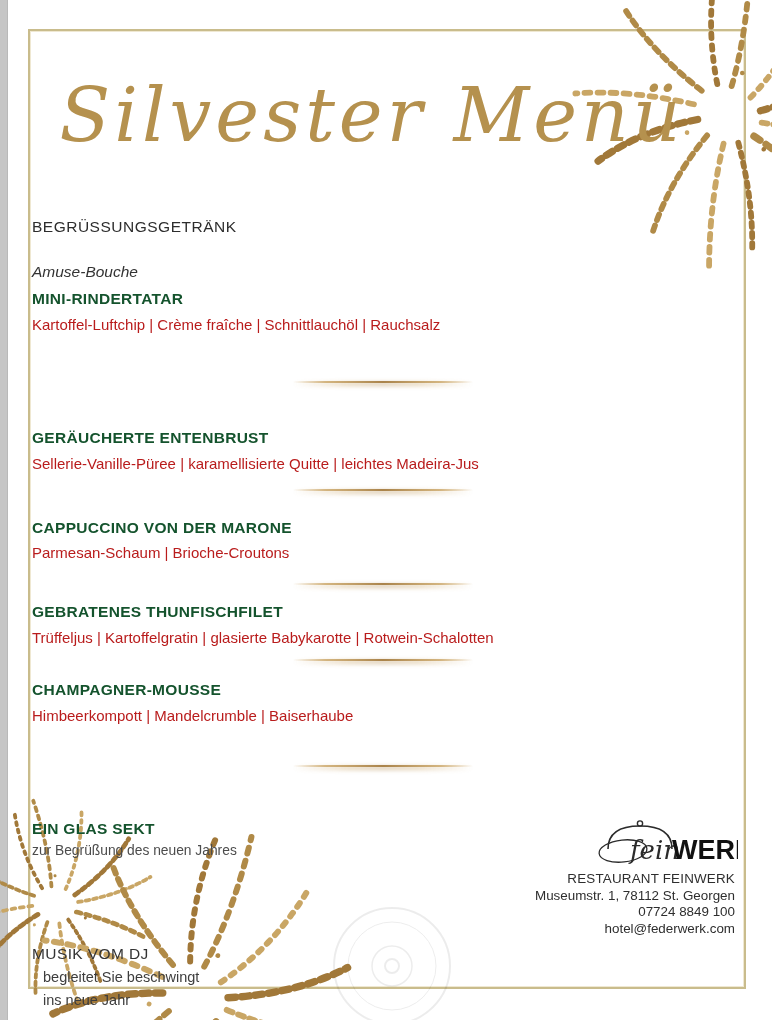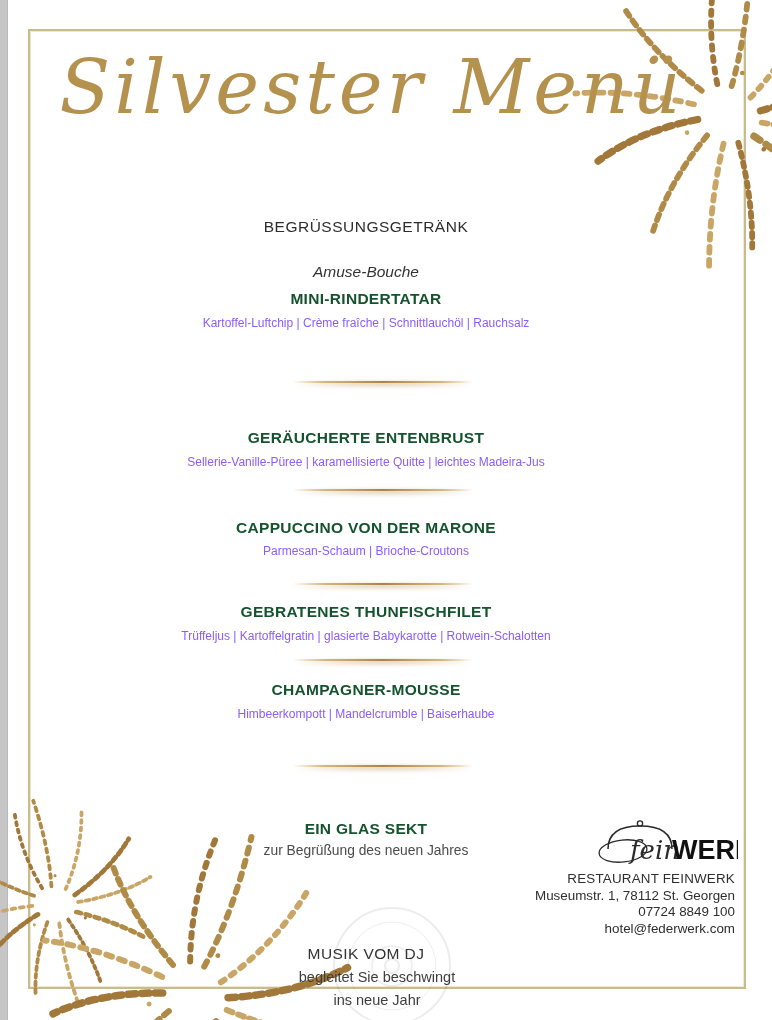--- a/index.html
+++ b/index.html
@@ -5,29 +5,29 @@
   html,body{margin:0;padding:0;}
   body{
     width:772px;height:1020px;position:relative;background:#ffffff;
     font-family:"Liberation Sans",sans-serif;overflow:hidden;color:#3a3a3a;
   }
   .viewer-strip{position:absolute;left:0;top:0;width:7px;height:1020px;background:#c6c6c6;border-right:1px solid #b9b9b9;z-index:1;}
   .frame{position:absolute;left:28px;top:29px;width:714px;height:956px;border:2px solid #c9bc8c;box-shadow:inset 0 0 0 1px #efe8d2;z-index:2;}
   .deco{position:absolute;inset:0;width:772px;height:1020px;z-index:3;pointer-events:none;}
   .textlayer{position:absolute;inset:0;z-index:4;}
   .menu-title{
-    position:absolute;top:32px;left:0;width:744px;text-align:center;
+    position:absolute;top:60px;left:0;width:744px;text-align:center;
     font-family:"DejaVu Serif",serif;font-style:italic;font-weight:400;
     font-size:74px;color:#b5914e;letter-spacing:4px;line-height:1.5;
   }
-  .cline{position:absolute;left:16px;width:700px;text-align:center;white-space:nowrap;}
+  .cline{position:absolute;left:32px;width:700px;white-space:nowrap;}
   .caps-header{font-size:15.5px;letter-spacing:.5px;color:#2d2d2d;}
   .subtitle-italic{font-style:italic;font-size:15.5px;color:#333;}
   .course-name{font-weight:bold;font-size:15.5px;color:#14532d;letter-spacing:.3px;}
-  .course-desc{font-size:12px;color:#8b5cf6;}
+  .course-desc{font-size:15px;color:#b91c1c;}
   .small-note{font-size:13.8px;color:#4c4c4c;}
   .music-name{font-size:15.5px;color:#333;letter-spacing:.4px;}
   .music-line{font-size:14.5px;color:#3d3d3d;padding-left:11px;}
   .divider{
     position:absolute;left:293px;width:180px;height:2px;border-radius:2px;
     background:linear-gradient(90deg,rgba(190,150,85,0),rgba(203,166,102,.8) 18%,#a8824a 50%,rgba(203,166,102,.8) 82%,rgba(190,150,85,0));
   }
   .divider::after{
     content:"";display:block;height:4px;margin-top:1px;opacity:.45;filter:blur(2px);border-radius:2px;
     background:linear-gradient(90deg,rgba(190,150,85,0),#caa568 30%,#b28a4e 50%,#caa568 70%,rgba(190,150,85,0));

